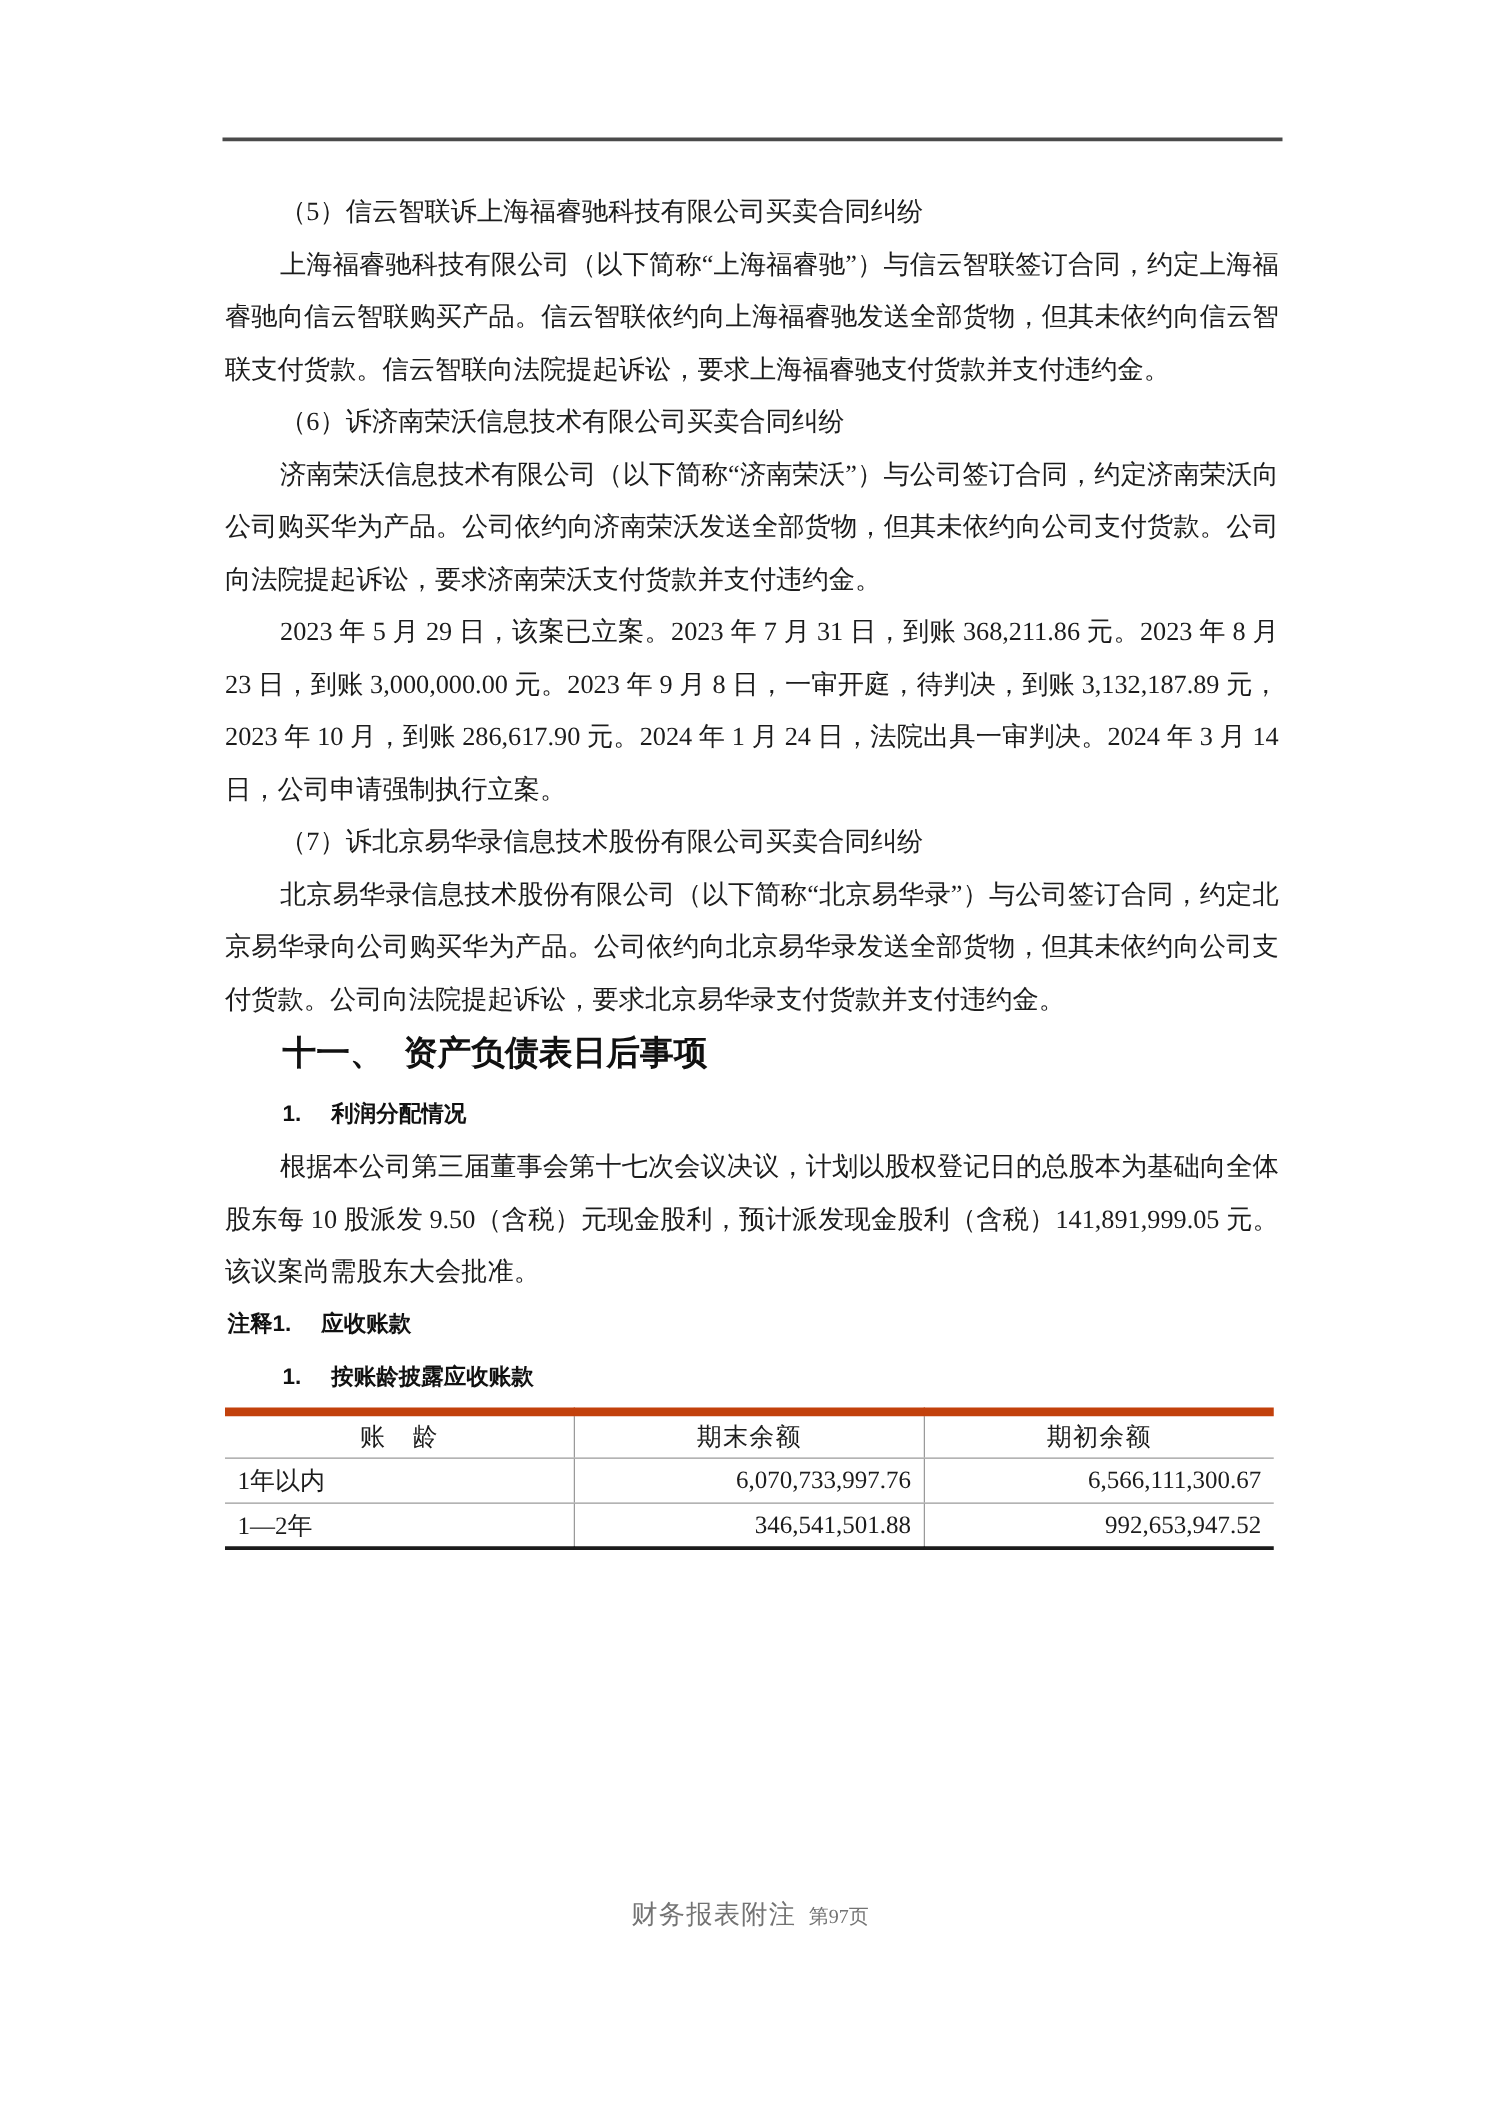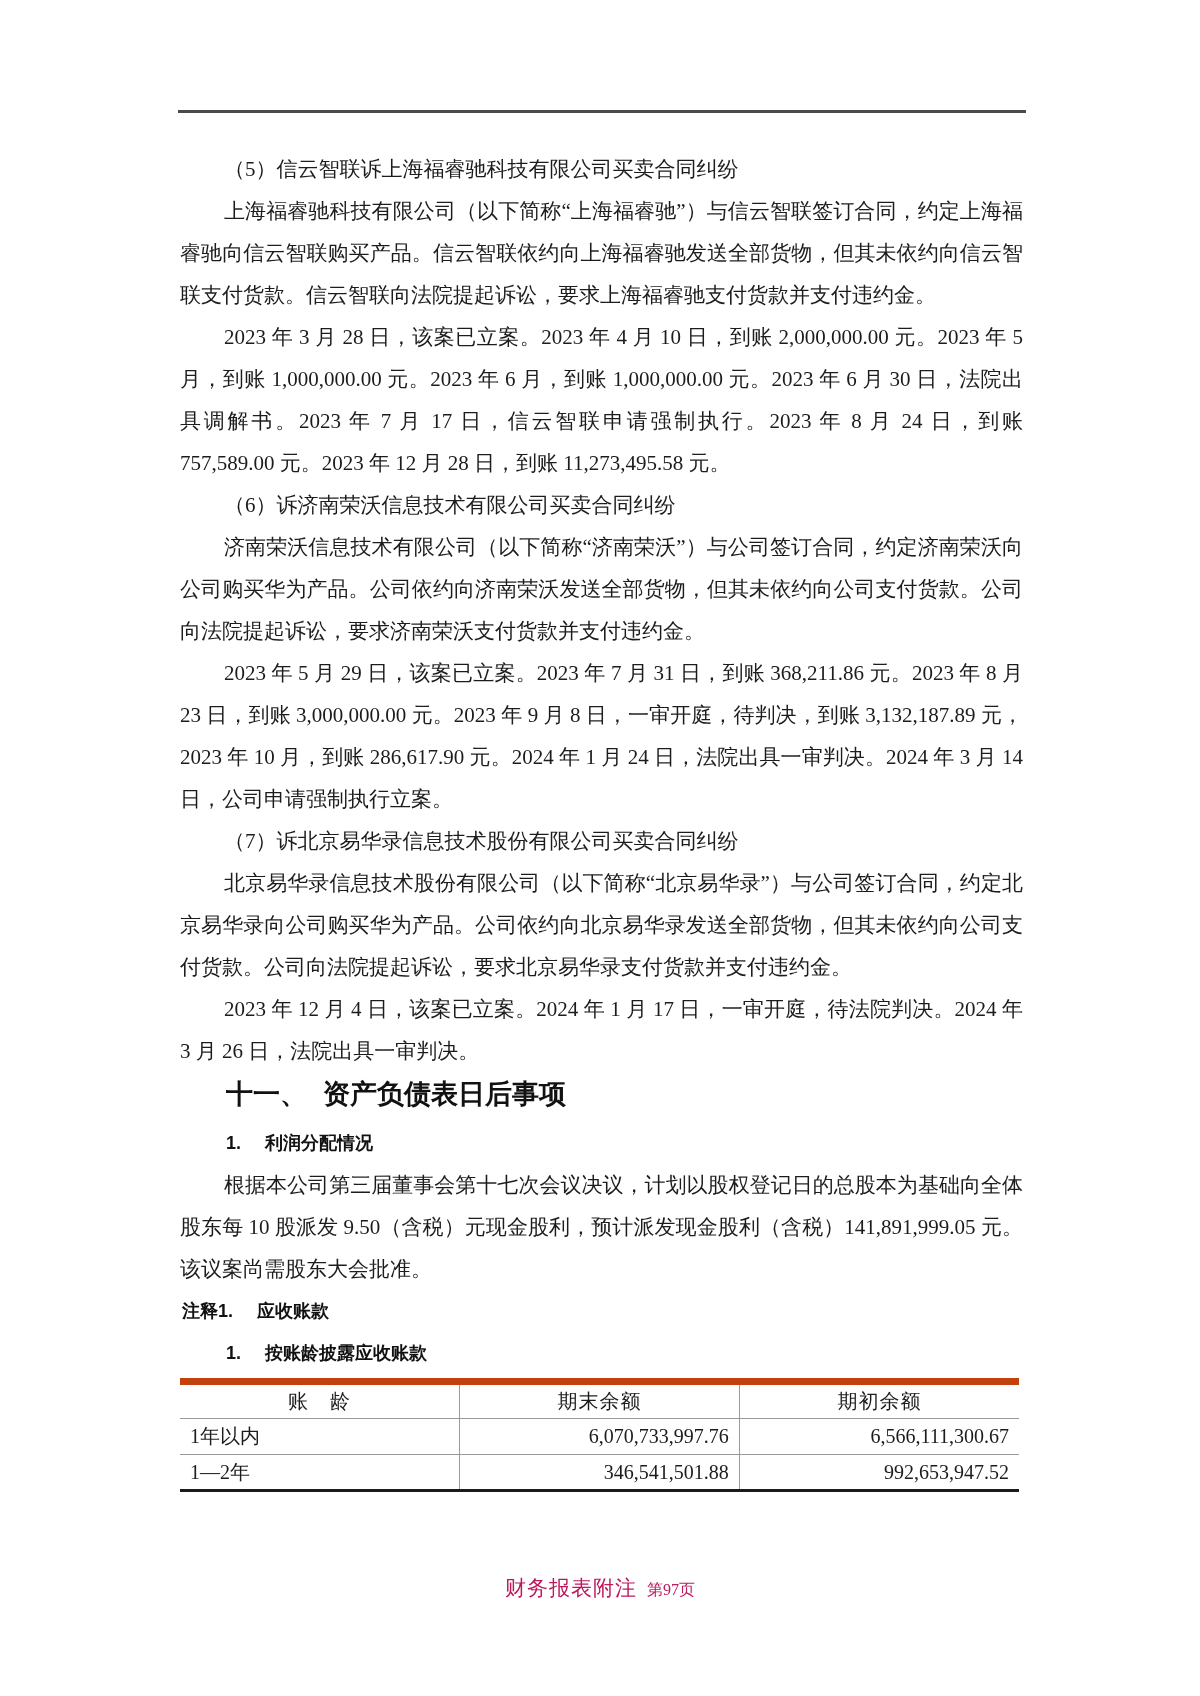--- a/index.html
+++ b/index.html
@@ -45,46 +45,44 @@
   table.aging th {
     font-weight:normal; text-align:center; height:37px;
     border-bottom:1px solid #9a9a9a; letter-spacing:1px;
   }
   table.aging td { height:36px; border-bottom:1px solid #9a9a9a; }
   table.aging tr:last-child td { border-bottom:none; }
   table.aging th + th, table.aging td + td { border-left:1px solid #9a9a9a; }
   td.cell-label { text-align:left; padding-left:10px; }
   td.cell-num { text-align:right; padding-right:10px; }
   .footer {
-    position:absolute; left:0; top:1574px; width:1200px;
-    text-align:center; color:#be185d; white-space:nowrap;
+    position:absolute; left:0; top:1517px; width:1200px;
+    text-align:center; color:#737373; white-space:nowrap;
   }
   .footer .f-title { font-size:21px; letter-spacing:1px; }
   .footer .f-page { font-size:16px; margin-left:10px; }
 </style>
 </head>
 <body>
 
 <div class="page">
 
   <div class="top-rule"></div>
 
   <main class="content">
 
     <p class="h-case">（5）信云智联诉上海福睿驰科技有限公司买卖合同纠纷</p>
     <p class="para">上海福睿驰科技有限公司（以下简称“上海福睿驰”）与信云智联签订合同，约定上海福睿驰向信云智联购买产品。信云智联依约向上海福睿驰发送全部货物，但其未依约向信云智联支付货款。信云智联向法院提起诉讼，要求上海福睿驰支付货款并支付违约金。</p>
-    <p class="para">2023 年 3 月 28 日，该案已立案。2023 年 4 月 10 日，到账 2,000,000.00 元。2023 年 5 月，到账 1,000,000.00 元。2023 年 6 月，到账 1,000,000.00 元。2023 年 6 月 30 日，法院出具调解书。2023 年 7 月 17 日，信云智联申请强制执行。2023 年 8 月 24 日，到账 757,589.00 元。2023 年 12 月 28 日，到账 11,273,495.58 元。</p>
 
     <p class="h-case">（6）诉济南荣沃信息技术有限公司买卖合同纠纷</p>
     <p class="para">济南荣沃信息技术有限公司（以下简称“济南荣沃”）与公司签订合同，约定济南荣沃向公司购买华为产品。公司依约向济南荣沃发送全部货物，但其未依约向公司支付货款。公司向法院提起诉讼，要求济南荣沃支付货款并支付违约金。</p>
     <p class="para">2023 年 5 月 29 日，该案已立案。2023 年 7 月 31 日，到账 368,211.86 元。2023 年 8 月 23 日，到账 3,000,000.00 元。2023 年 9 月 8 日，一审开庭，待判决，到账 3,132,187.89 元，2023 年 10 月，到账 286,617.90 元。2024 年 1 月 24 日，法院出具一审判决。2024 年 3 月 14 日，公司申请强制执行立案。</p>
 
     <p class="h-case">（7）诉北京易华录信息技术股份有限公司买卖合同纠纷</p>
     <p class="para">北京易华录信息技术股份有限公司（以下简称“北京易华录”）与公司签订合同，约定北京易华录向公司购买华为产品。公司依约向北京易华录发送全部货物，但其未依约向公司支付货款。公司向法院提起诉讼，要求北京易华录支付货款并支付违约金。</p>
-    <p class="para">2023 年 12 月 4 日，该案已立案。2024 年 1 月 17 日，一审开庭，待法院判决。2024 年 3 月 26 日，法院出具一审判决。</p>
 
     <h2 class="h-section">
       <span>十一、</span><span class="ht">资产负债表日后事项</span>
     </h2>
 
     <h3 class="h-sub mt">
       <span>1.</span><span class="ht">利润分配情况</span>
     </h3>
 
     <p class="para">根据本公司第三届董事会第十七次会议决议，计划以股权登记日的总股本为基础向全体股东每 10 股派发 9.50（含税）元现金股利，预计派发现金股利（含税）141,891,999.05 元。该议案尚需股东大会批准。</p>

